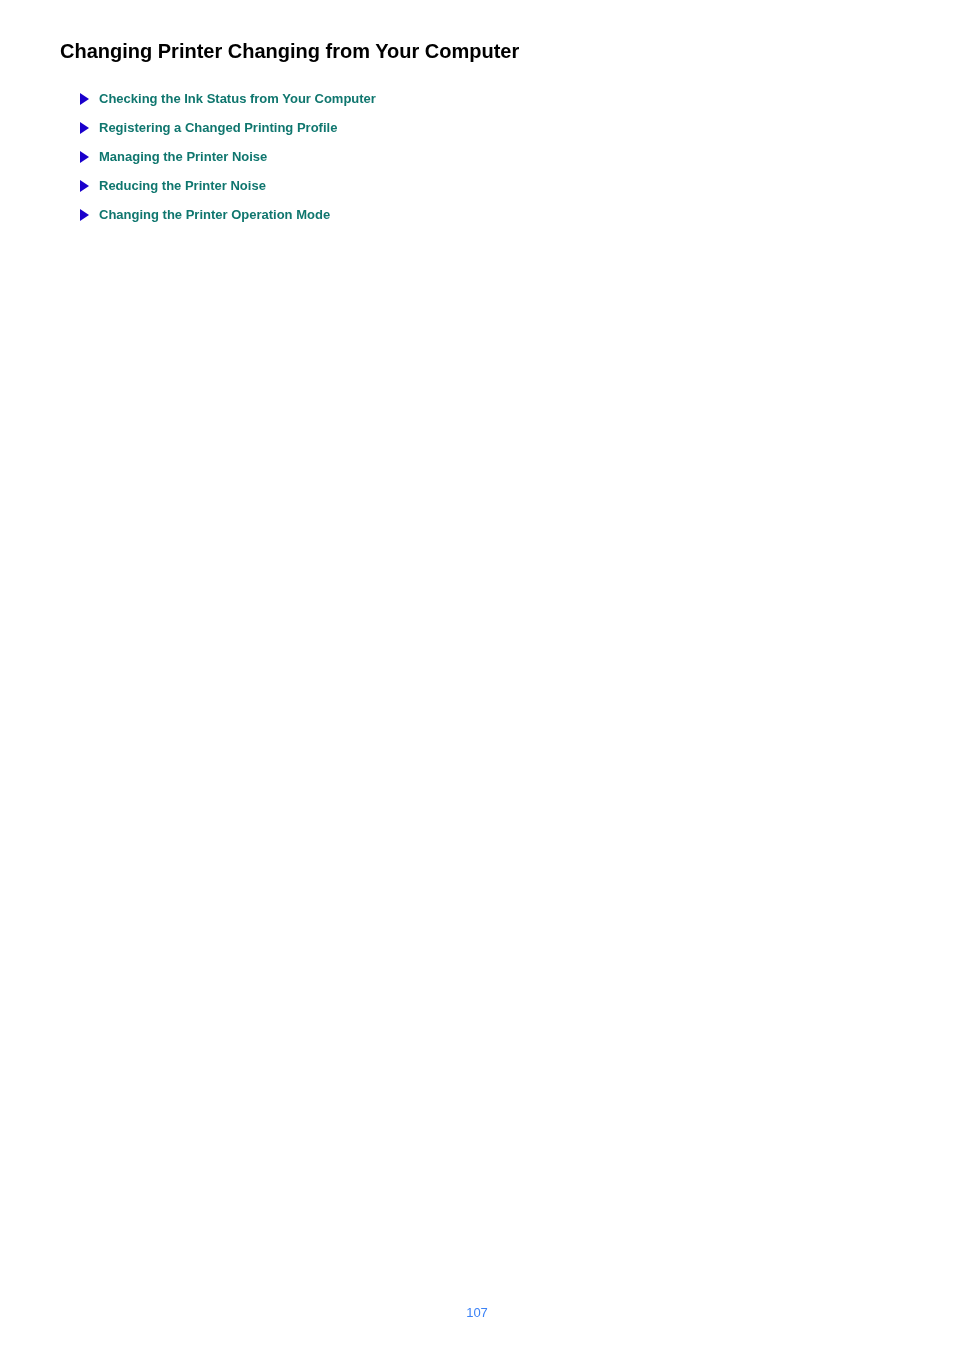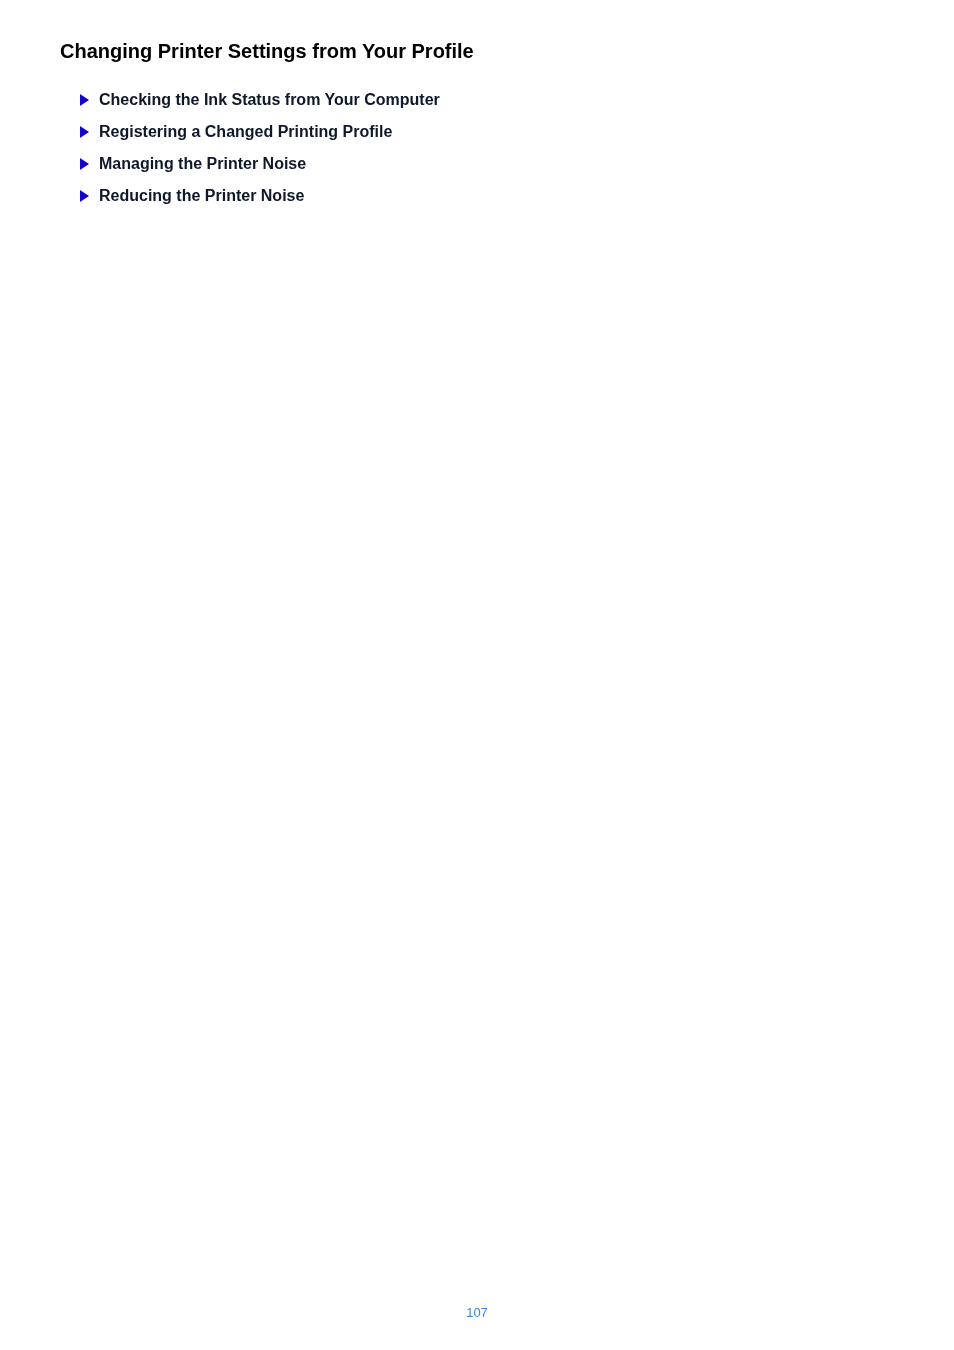--- a/index.html
+++ b/index.html
@@ -43,42 +43,42 @@
       width: 0;
       height: 0;
       border-top: 6px solid transparent;
       border-bottom: 6px solid transparent;
       border-left: 9px solid #1a00cc;
       margin-right: 10px;
       flex-shrink: 0;
     }
 
     .nav-link {
-      color: #0f172a;
-      font-size: 16px;
+      color: #0f766e;
+      font-size: 13px;
       font-weight: bold;
       text-decoration: none;
       cursor: pointer;
     }
 
     .page-number {
       position: absolute;
       bottom: 30px;
       left: 50%;
       transform: translateX(-50%);
       font-size: 13px;
       color: #3b82f6;
     }
   </style>
 </head>
 <body>
 
 <div class="page-content">
 
-  <h1 class="page-title">Changing Printer Settings from Your Profile</h1>
+  <h1 class="page-title">Changing Printer Changing from Your Computer</h1>
 
   <ul class="nav-list">
 
     <li>
       <span class="arrow-icon"></span>
       <a class="nav-link" href="#">Checking the Ink Status from Your Computer</a>
     </li>
 
     <li>
       <span class="arrow-icon"></span>
@@ -88,18 +88,22 @@
     <li>
       <span class="arrow-icon"></span>
       <a class="nav-link" href="#">Managing the Printer Noise</a>
     </li>
 
     <li>
       <span class="arrow-icon"></span>
       <a class="nav-link" href="#">Reducing the Printer Noise</a>
     </li>
 
+    <li>
+      <span class="arrow-icon"></span>
+      <a class="nav-link" href="#">Changing the Printer Operation Mode</a>
+    </li>
 
   </ul>
 
 </div>
 
 <div class="page-number">107</div>
 
 </body></html>

